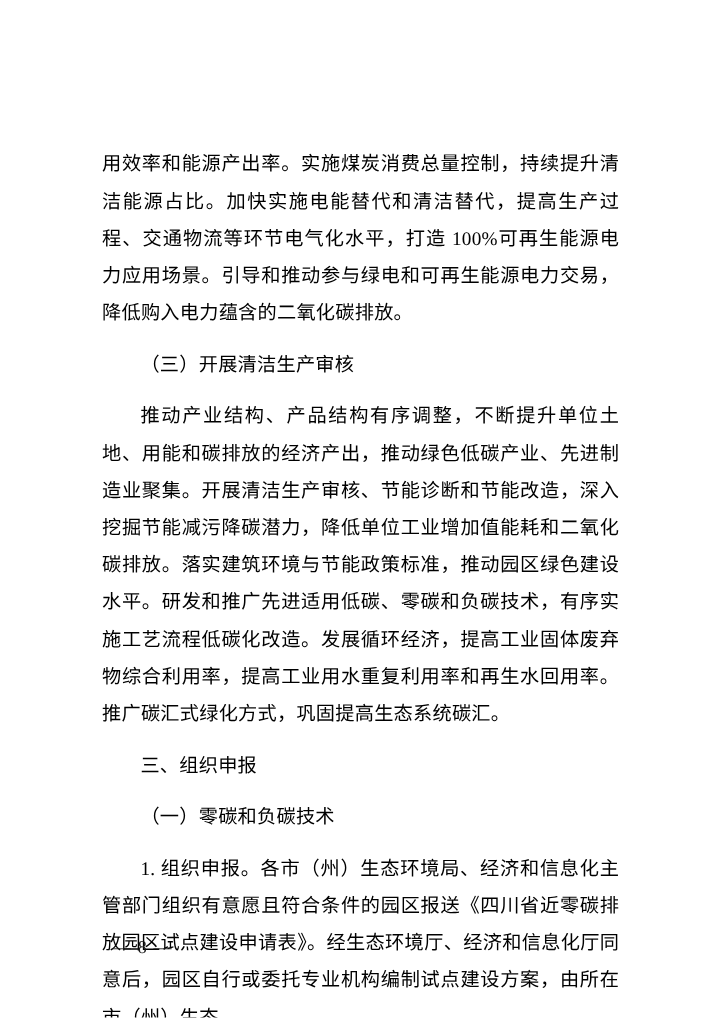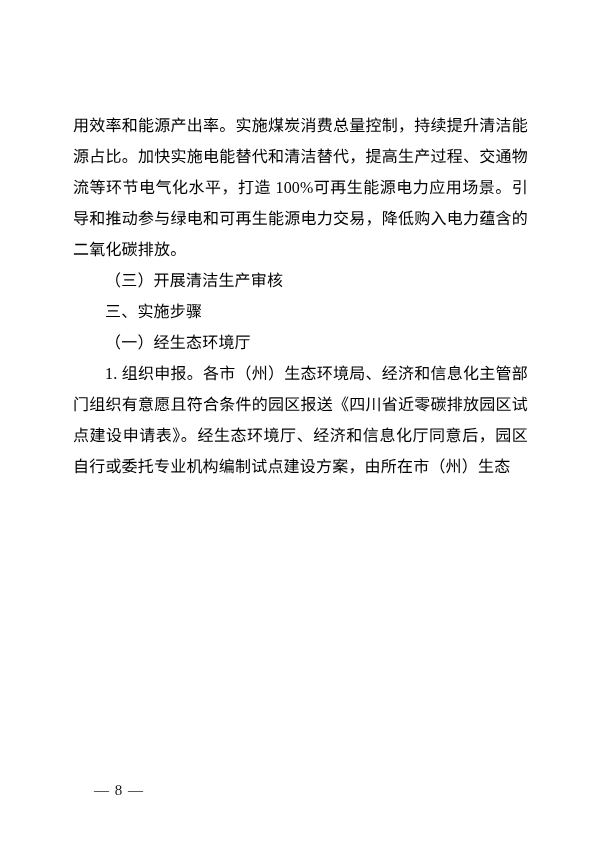--- a/index.html
+++ b/index.html
@@ -22,21 +22,21 @@
   }
   .content {
     position: absolute;
     left: 73px;
     top: 110px;
     width: 455px;
   }
   .content p,
   .content h2,
   .content h3 {
-    margin: 0;
+    margin: 12px;
     padding: 0;
     font-size: 16px;
     line-height: 31px;
     font-weight: normal;
     text-align: justify;
     text-justify: inter-ideograph;
     letter-spacing: 0.2px;
   }
   .indent {
     text-indent: 2em;
@@ -70,24 +70,25 @@
 <body>
 
 <div class="page">
 
   <main class="content">
 
     <p class="no-indent">用效率和能源产出率。实施煤炭消费总量控制，持续提升清洁能源占比。加快实施电能替代和清洁替代，提高生产过程、交通物流等环节电气化水平，打造 100%可再生能源电力应用场景。引导和推动参与绿电和可再生能源电力交易，降低购入电力蕴含的二氧化碳排放。</p>
 
     <h3 class="h-kai">（三）开展清洁生产审核</h3>
 
+    <p class="indent">推动产业结构、产品结构有序调整，不断提升单位土地、用能和碳排放的经济产出，推动绿色低碳产业、先进制造业聚集。开展清洁生产审核、节能诊断和节能改造，深入挖掘节能减污降碳潜力，降低单位工业增加值能耗和二氧化碳排放。落实建筑环境与节能政策标准，推动园区绿色建设水平。研发和推广先进适用低碳、零碳和负碳技术，有序实施工艺流程低碳化改造。发展循环经济，提高工业固体废弃物综合利用率，提高工业用水重复利用率和再生水回用率。推广碳汇式绿化方式，巩固提高生态系统碳汇。</p>
 
-    <h2 class="h-hei">三、实施步骤</h2>
+    <h2 class="h-hei">三、组织申报</h2>
 
-    <h3 class="h-kai">（一）经生态环境厅</h3>
+    <h3 class="h-kai">（一）零碳和负碳技术</h3>
 
     <p class="indent">1. 组织申报。各市（州）生态环境局、经济和信息化主管部门组织有意愿且符合条件的园区报送《四川省近零碳排放园区试点建设申请表》。经生态环境厅、经济和信息化厅同意后，园区自行或委托专业机构编制试点建设方案，由所在市（州）生态</p>
 
   </main>
 
   <footer class="page-footer">
     <span>— 8 —</span>
   </footer>
 
 </div>

